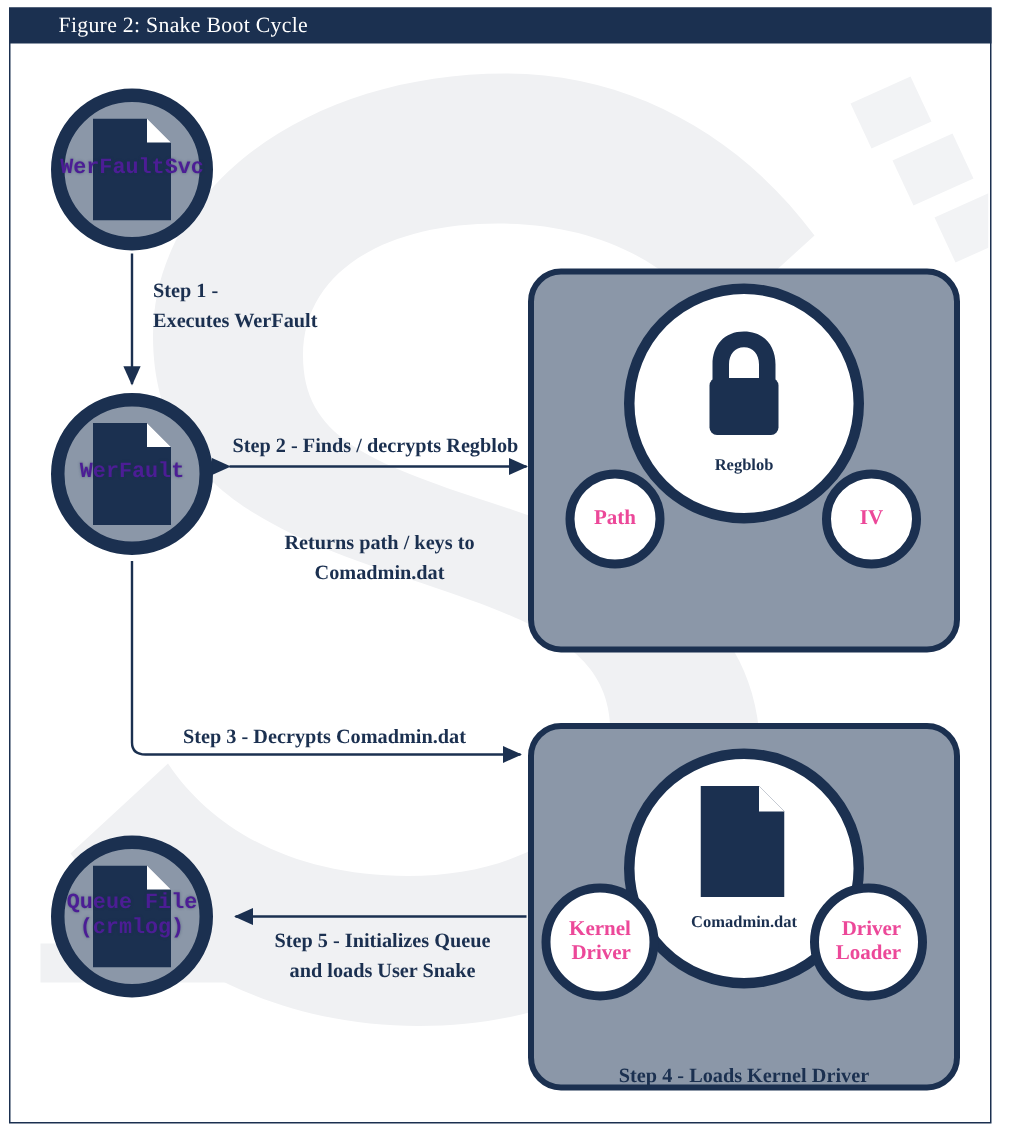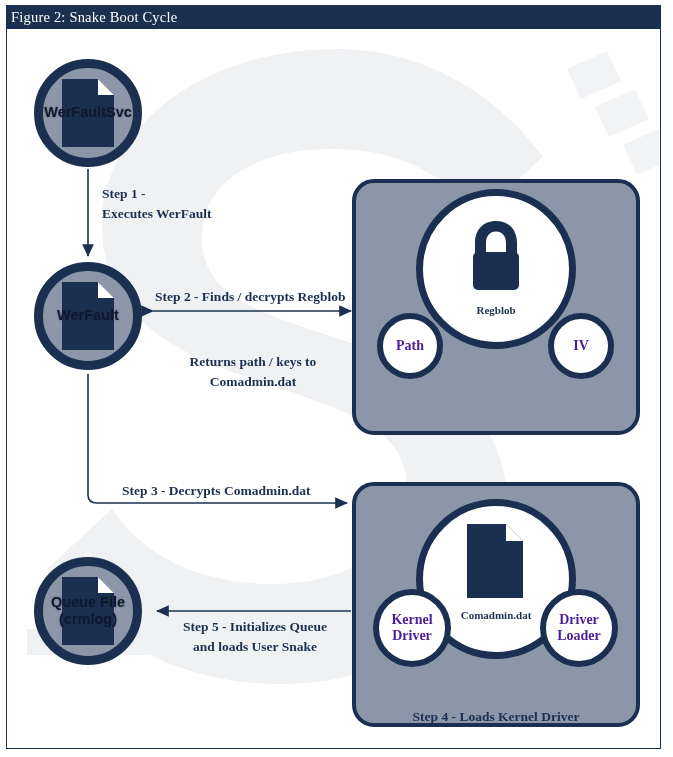--- a/index.html
+++ b/index.html
@@ -25,20 +25,21 @@
     background:#1b3050;
     box-sizing:border-box;
     display:flex;align-items:center;
   }
   .titlebar span{
     color:#ffffff;
     font-size:14.5px;
     padding-left:5px;
     letter-spacing:.2px;
     font-family:"Liberation Serif", serif;
+    margin-left:28px;
   }
   .canvas{
     position:absolute;
     left:7px;top:29px;
     width:652px;height:718px;
     overflow:hidden;
   }
   .watermark{
     position:absolute;
     left:0;top:0;
@@ -55,26 +56,26 @@
     display:flex;align-items:center;justify-content:center;
   }
   .node .doc{
     position:absolute;
     left:50%;top:50%;
     transform:translate(-50%,-50%);
   }
   .node .nodelabel{
     position:relative;
     z-index:3;
-    color:#0f172a;
+    color:#4c1d95;
     font-weight:bold;
     font-size:14.5px;
     line-height:1.18;
     text-align:center;
-    font-family:Liberation Sans, sans-serif;
+    font-family:Liberation Mono, monospace;
     text-shadow:0 0 2px rgba(27,48,80,.45);
   }
   
   .panel{
     position:absolute;
     background:#8b97a8;
     border:4px solid #1b3050;
     border-radius:22px;
     box-sizing:border-box;
   }
@@ -88,25 +89,25 @@
   .subcircle{
     position:absolute;
     border-radius:50%;
     background:#ffffff;
     border:6px solid #1b3050;
     box-sizing:border-box;
     display:flex;align-items:center;justify-content:center;
     z-index:5;
   }
   .subcircle span{
-    color:#4c1d95;
+    color:#ec4899;
     font-weight:bold;
     font-size:14px;
     line-height:1.12;
-    text-align:center;
+    text-align:right;
     font-family:"Liberation Serif", serif;
   }
   .centerlabel{
     position:absolute;
     color:#1b3050;
     font-weight:bold;
     font-size:11px;
     text-align:center;
     font-family:"Liberation Serif", serif;
     z-index:6;
@@ -226,21 +227,21 @@
 
     <div class="bigcircle" style="left:409px;top:470px;width:160px;height:160px;"></div>
 
     <svg style="position:absolute;left:460px;top:495px;z-index:6;" width="56" height="74" viewBox="0 0 56 74">
       <path d="M 0 0 L 39 0 L 56 17 L 56 74 L 0 74 Z" fill="#1b3050"></path>
       <path d="M 39 0 L 56 17 L 39 17 Z" fill="#ffffff"></path>
     </svg>
 
     <div class="centerlabel" style="left:399px;top:580px;width:180px;">Comadmin.dat</div>
 
-    <div class="subcircle" style="left:366px;top:560px;width:78px;height:78px;">
+    <div class="subcircle" style="left:354px;top:560px;width:78px;height:78px;">
       <span>
         <span>Kernel</span><br>
         <span>Driver</span>
       </span>
     </div>
 
     <div class="subcircle" style="left:533px;top:560px;width:78px;height:78px;">
       <span>
         <span>Driver</span><br>
         <span>Loader</span>

